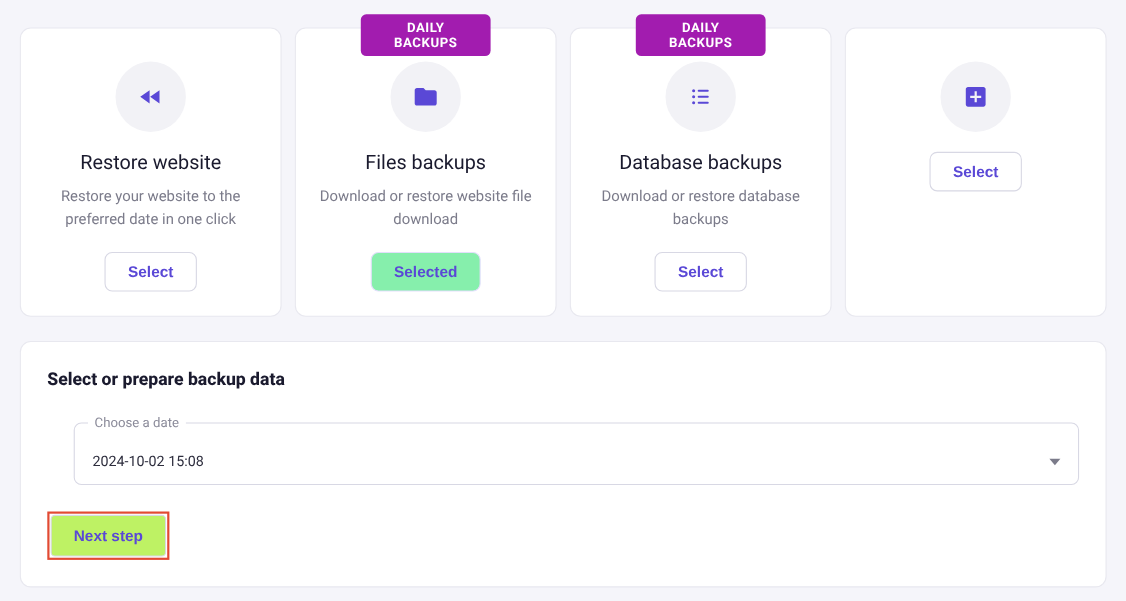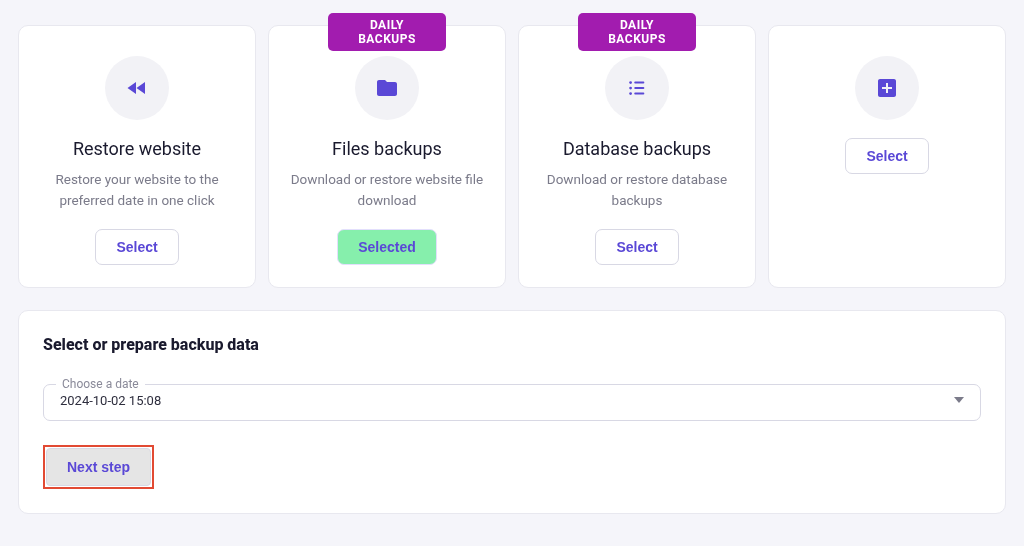--- a/index.html
+++ b/index.html
@@ -87,25 +87,26 @@
     .panel-title {
       font-size: 16px;
       font-weight: 800;
       color: #1a1a2e;
       margin-bottom: 30px;
     }
     .date-field {
       position: relative;
       border: 1px solid #d8d8e4;
       border-radius: 7px;
-      padding: 8px 16px 12px 16px;
+      padding: 28px 16px 12px 16px;
       cursor: pointer;
       display: flex;
       align-items: center;
       justify-content: space-between;
+      margin-left: 24px;
     }
     .date-label {
       position: absolute;
       top: -8px;
       left: 12px;
       background: #ffffff;
       padding: 0 6px;
       font-size: 12px;
       color: #8a8a99;
     }
@@ -115,21 +116,21 @@
     }
     .chevron {
       width: 0; height: 0;
       border-left: 5px solid transparent;
       border-right: 5px solid transparent;
       border-top: 6px solid #7b7b8a;
     }
     .next-wrap { margin-top: 24px; display: inline-block; padding: 1px; border: 2px solid #e24a33; }
     .btn-next {
       border: 1px solid #d8d8e4;
-      background: #e5e5e5;
+      background: #bef264;
       color: #5a48d6;
       font-weight: 700;
       font-size: 14px;
       padding: 10px 20px;
       border-radius: 4px;
       cursor: pointer;
     }
   </style>
 </head>
 <body>

